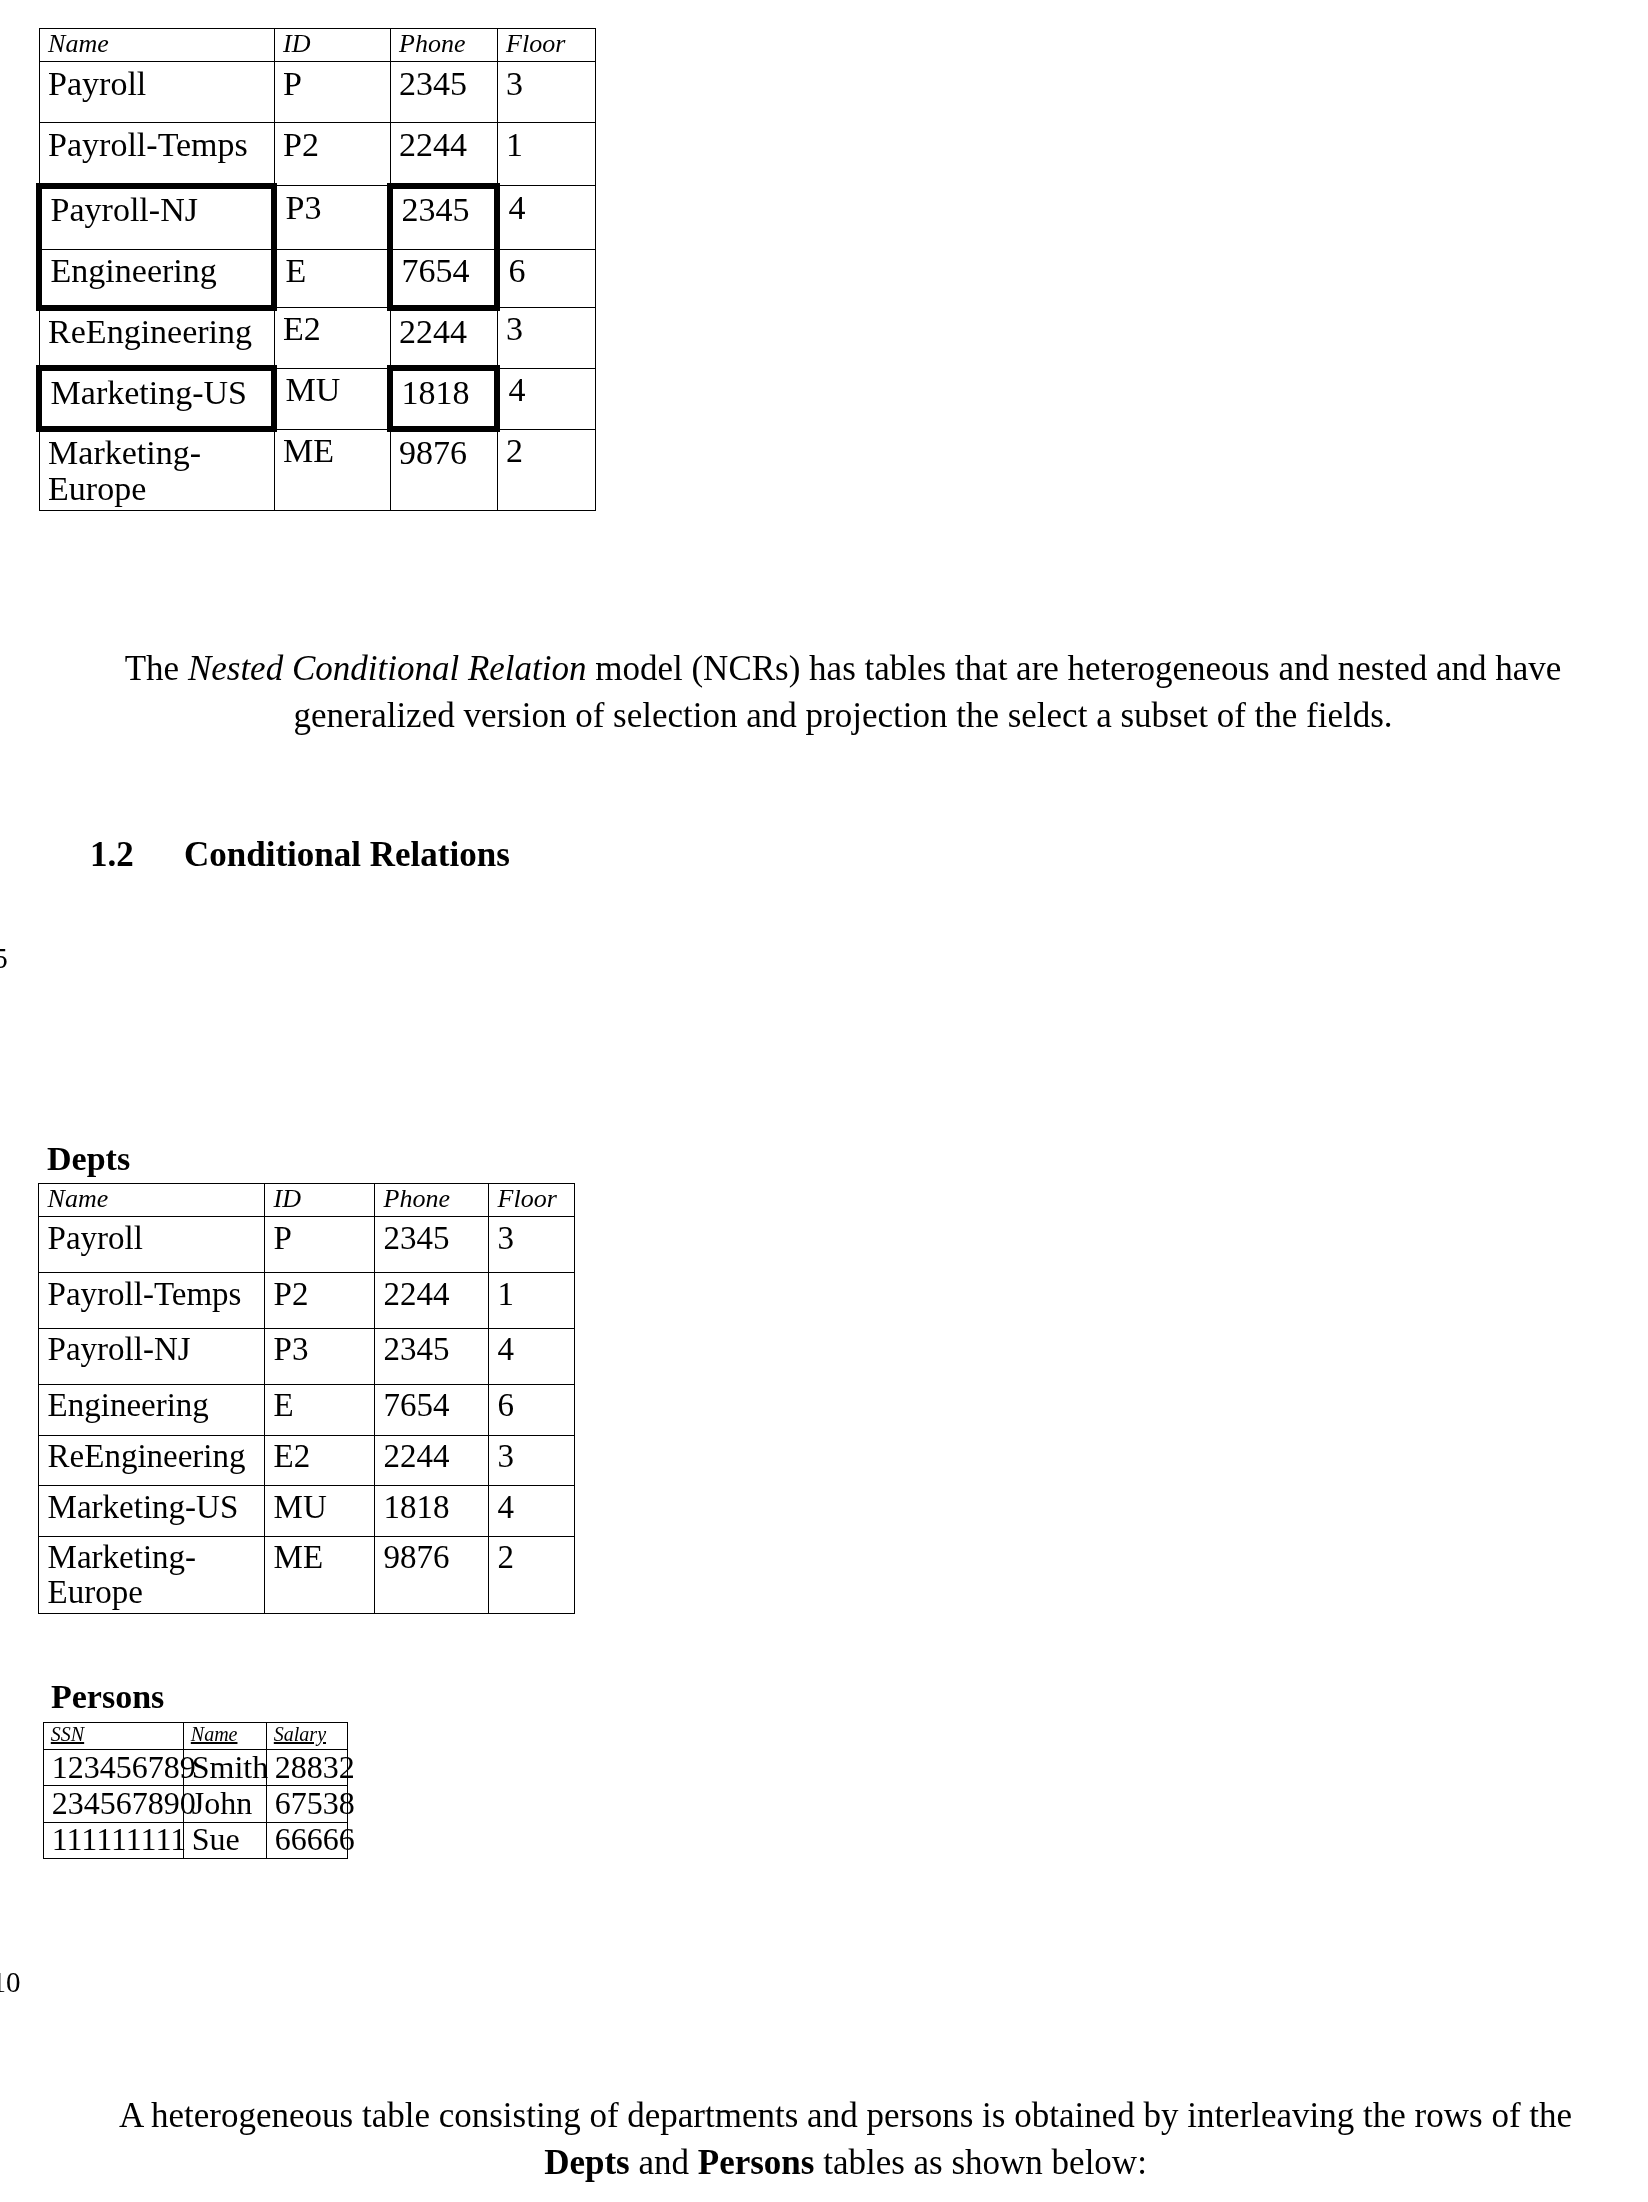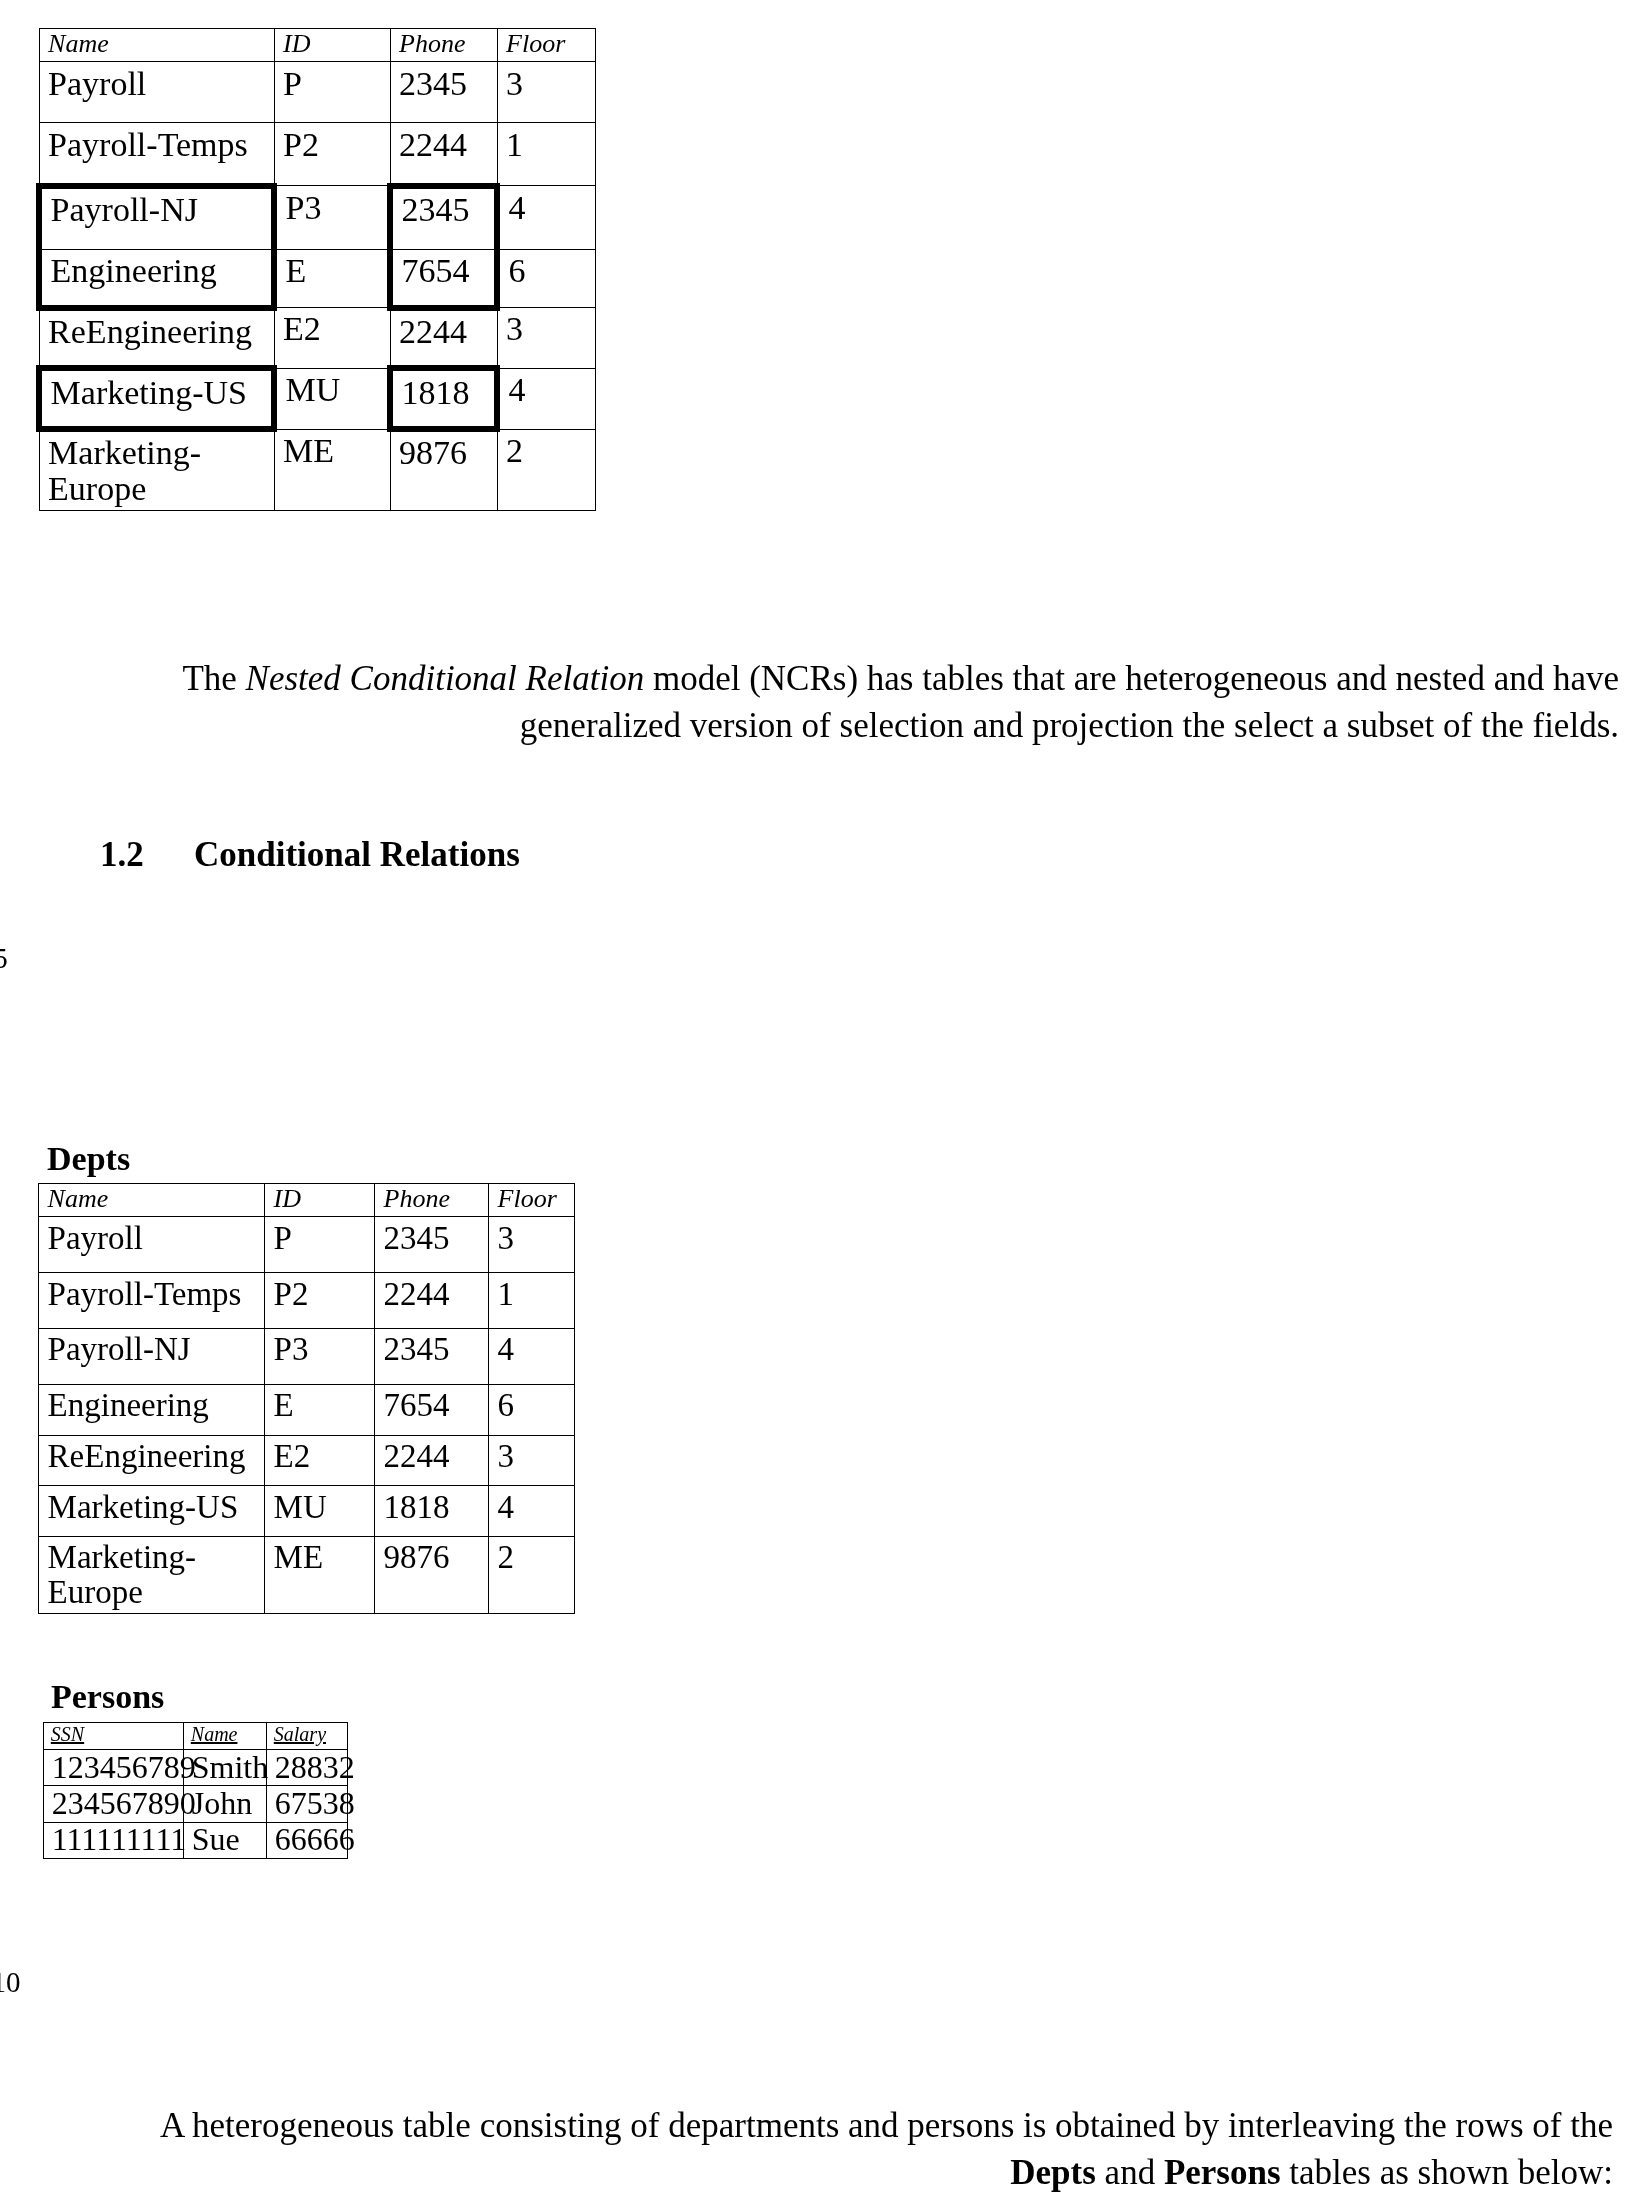--- a/index.html
+++ b/index.html
@@ -109,29 +109,29 @@
   #caption-depts   { left: 47px;  top: 1142px; }
   #caption-persons { left: 51px;  top: 1680px; }
 
   .section-heading {
     position: absolute;
     font-weight: bold;
     font-size: 35px;
     line-height: 1;
     white-space: nowrap;
   }
-  #heading-1-2 { left: 100px; top: 837px; }
+  #heading-1-2 { left: 90px; top: 837px; }
   #heading-1-2 .num { display: inline-block; width: 94px; }
 
   p.body-text {
     position: absolute;
-    margin: 12px;
+    margin: 2px;
     font-size: 35px;
     line-height: 1.33;
-    text-align: right;
+    text-align: center;
     color: #000;
   }
   #para-ncr       { left: 75px;  top: 644px;  width: 1532px; }
   #para-het       { left: 79px;  top: 936px; width: 1423px; }
   #para-interleave{ left: 86px; top: 2091px; width: 1515px; }
 
   p.body-text .it { font-style: italic; }
   p.body-text .bd { font-weight: bold; }
 
   

